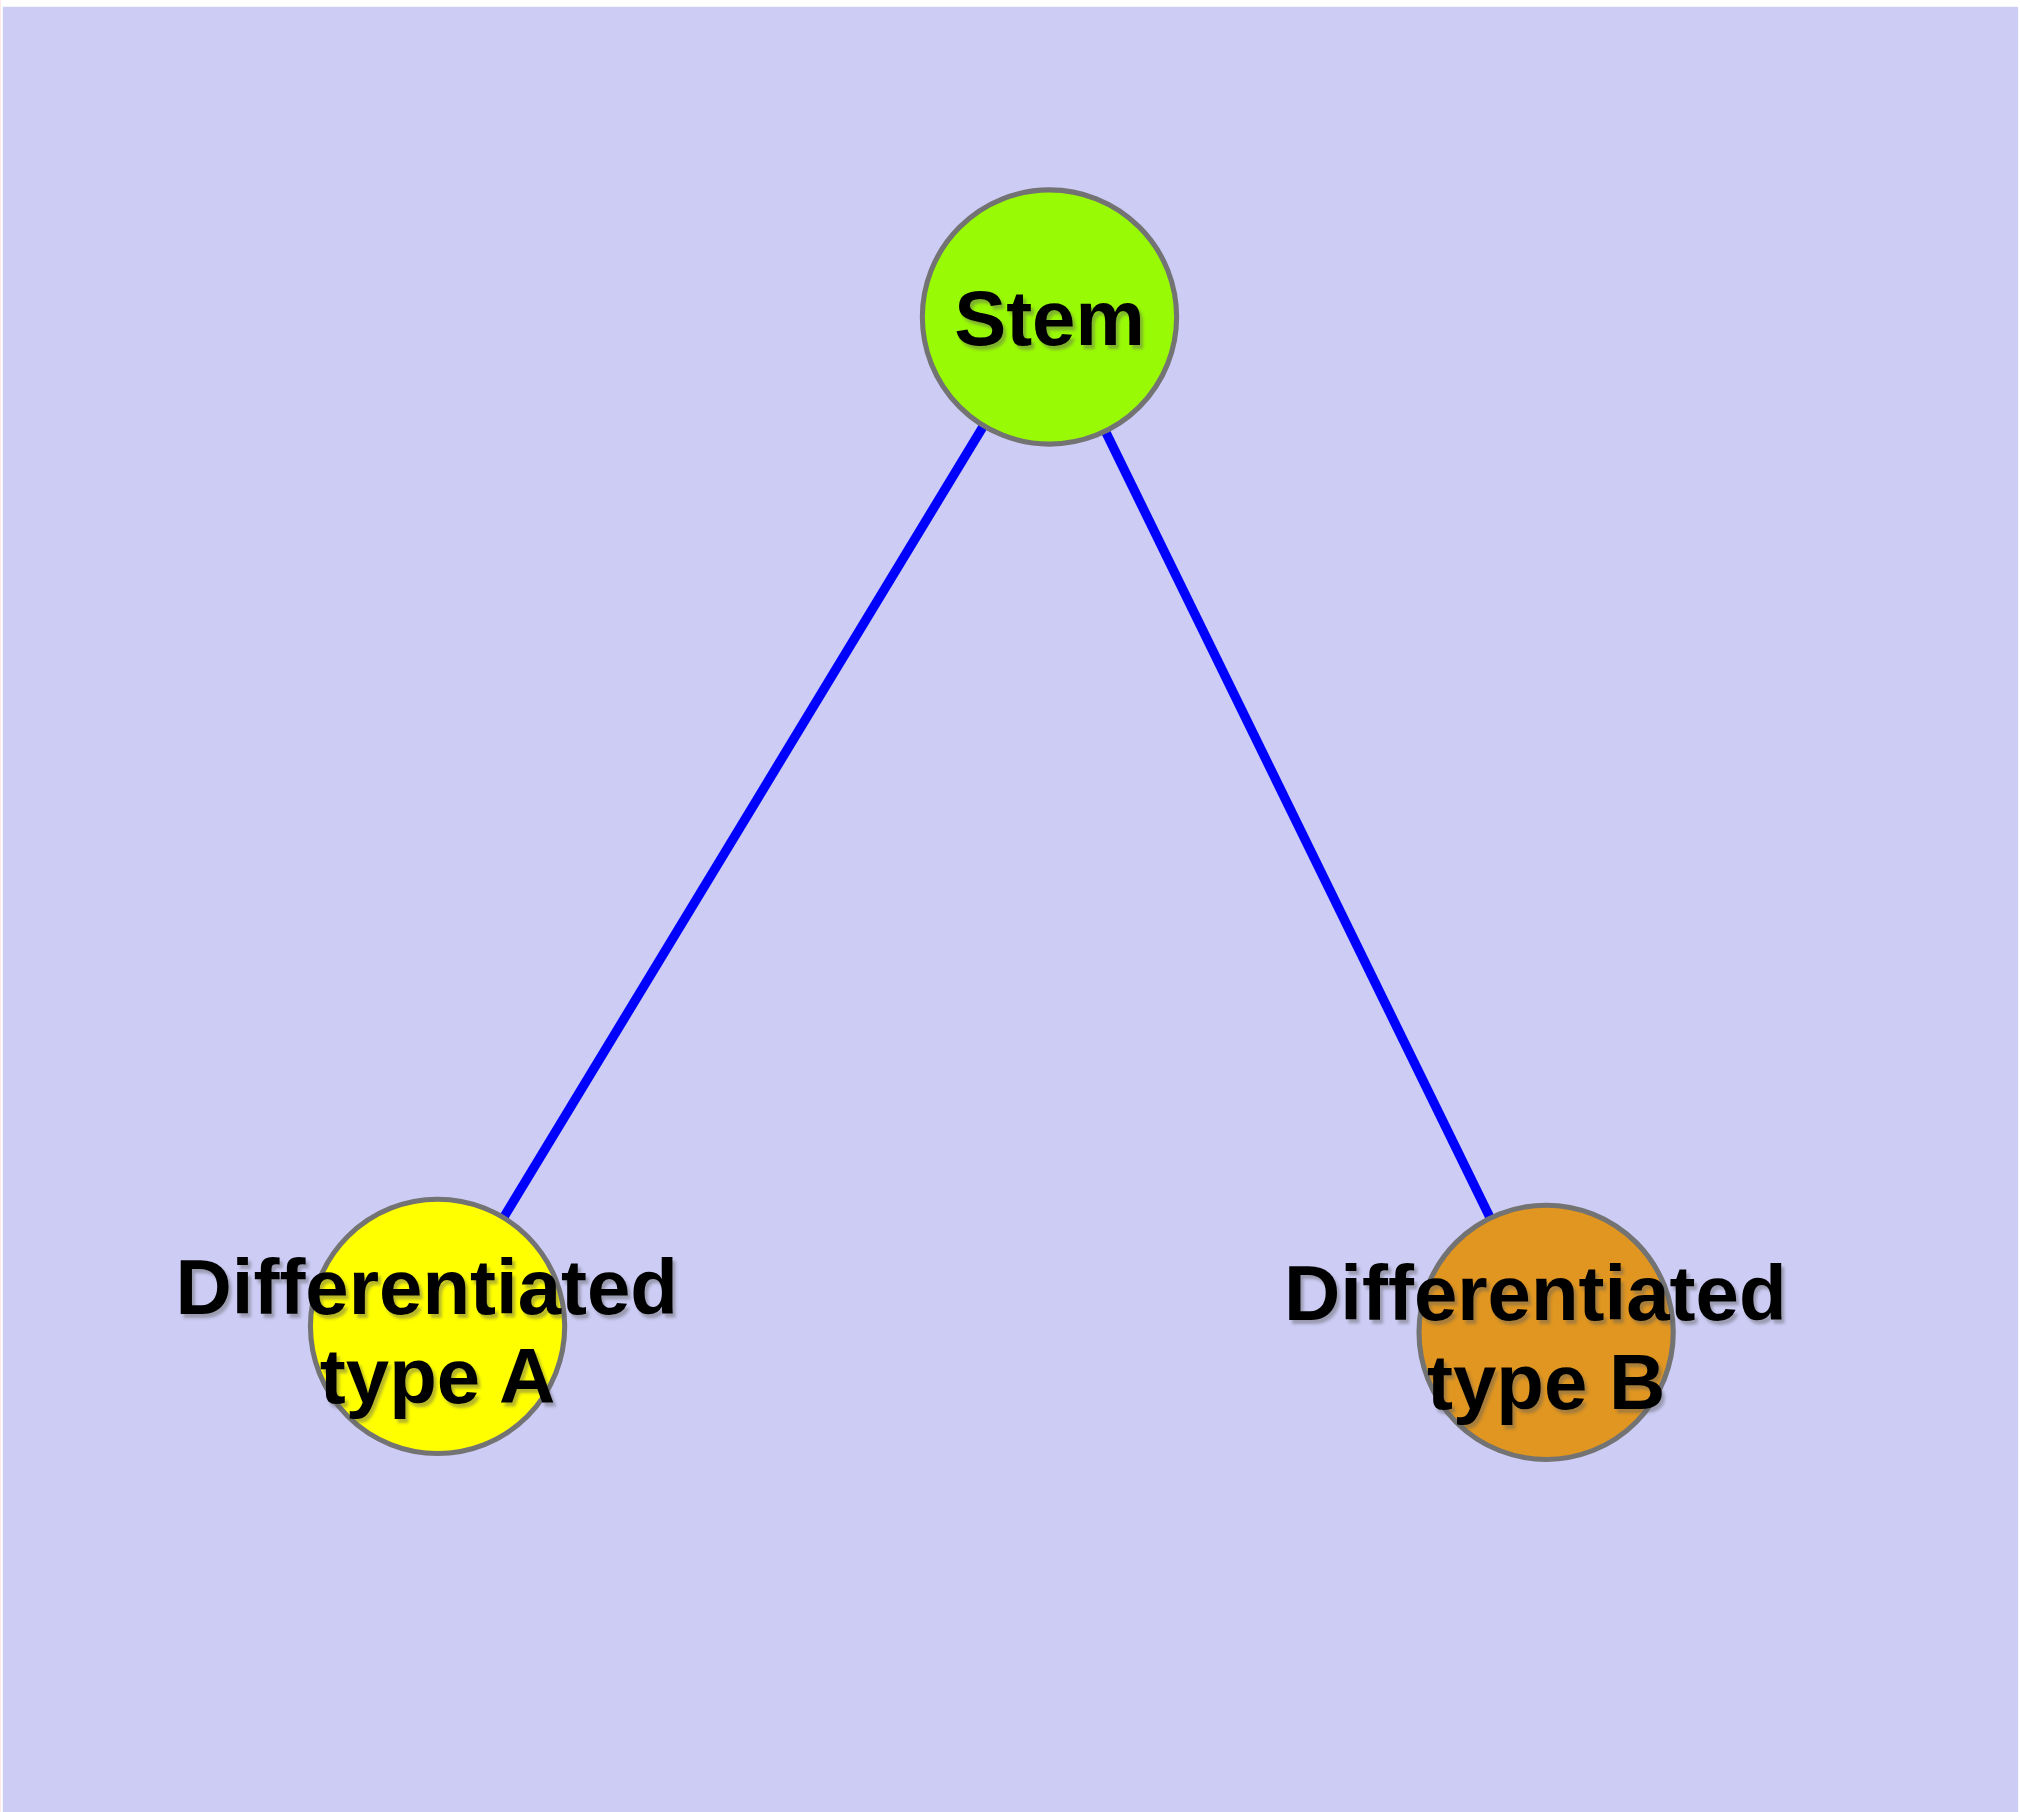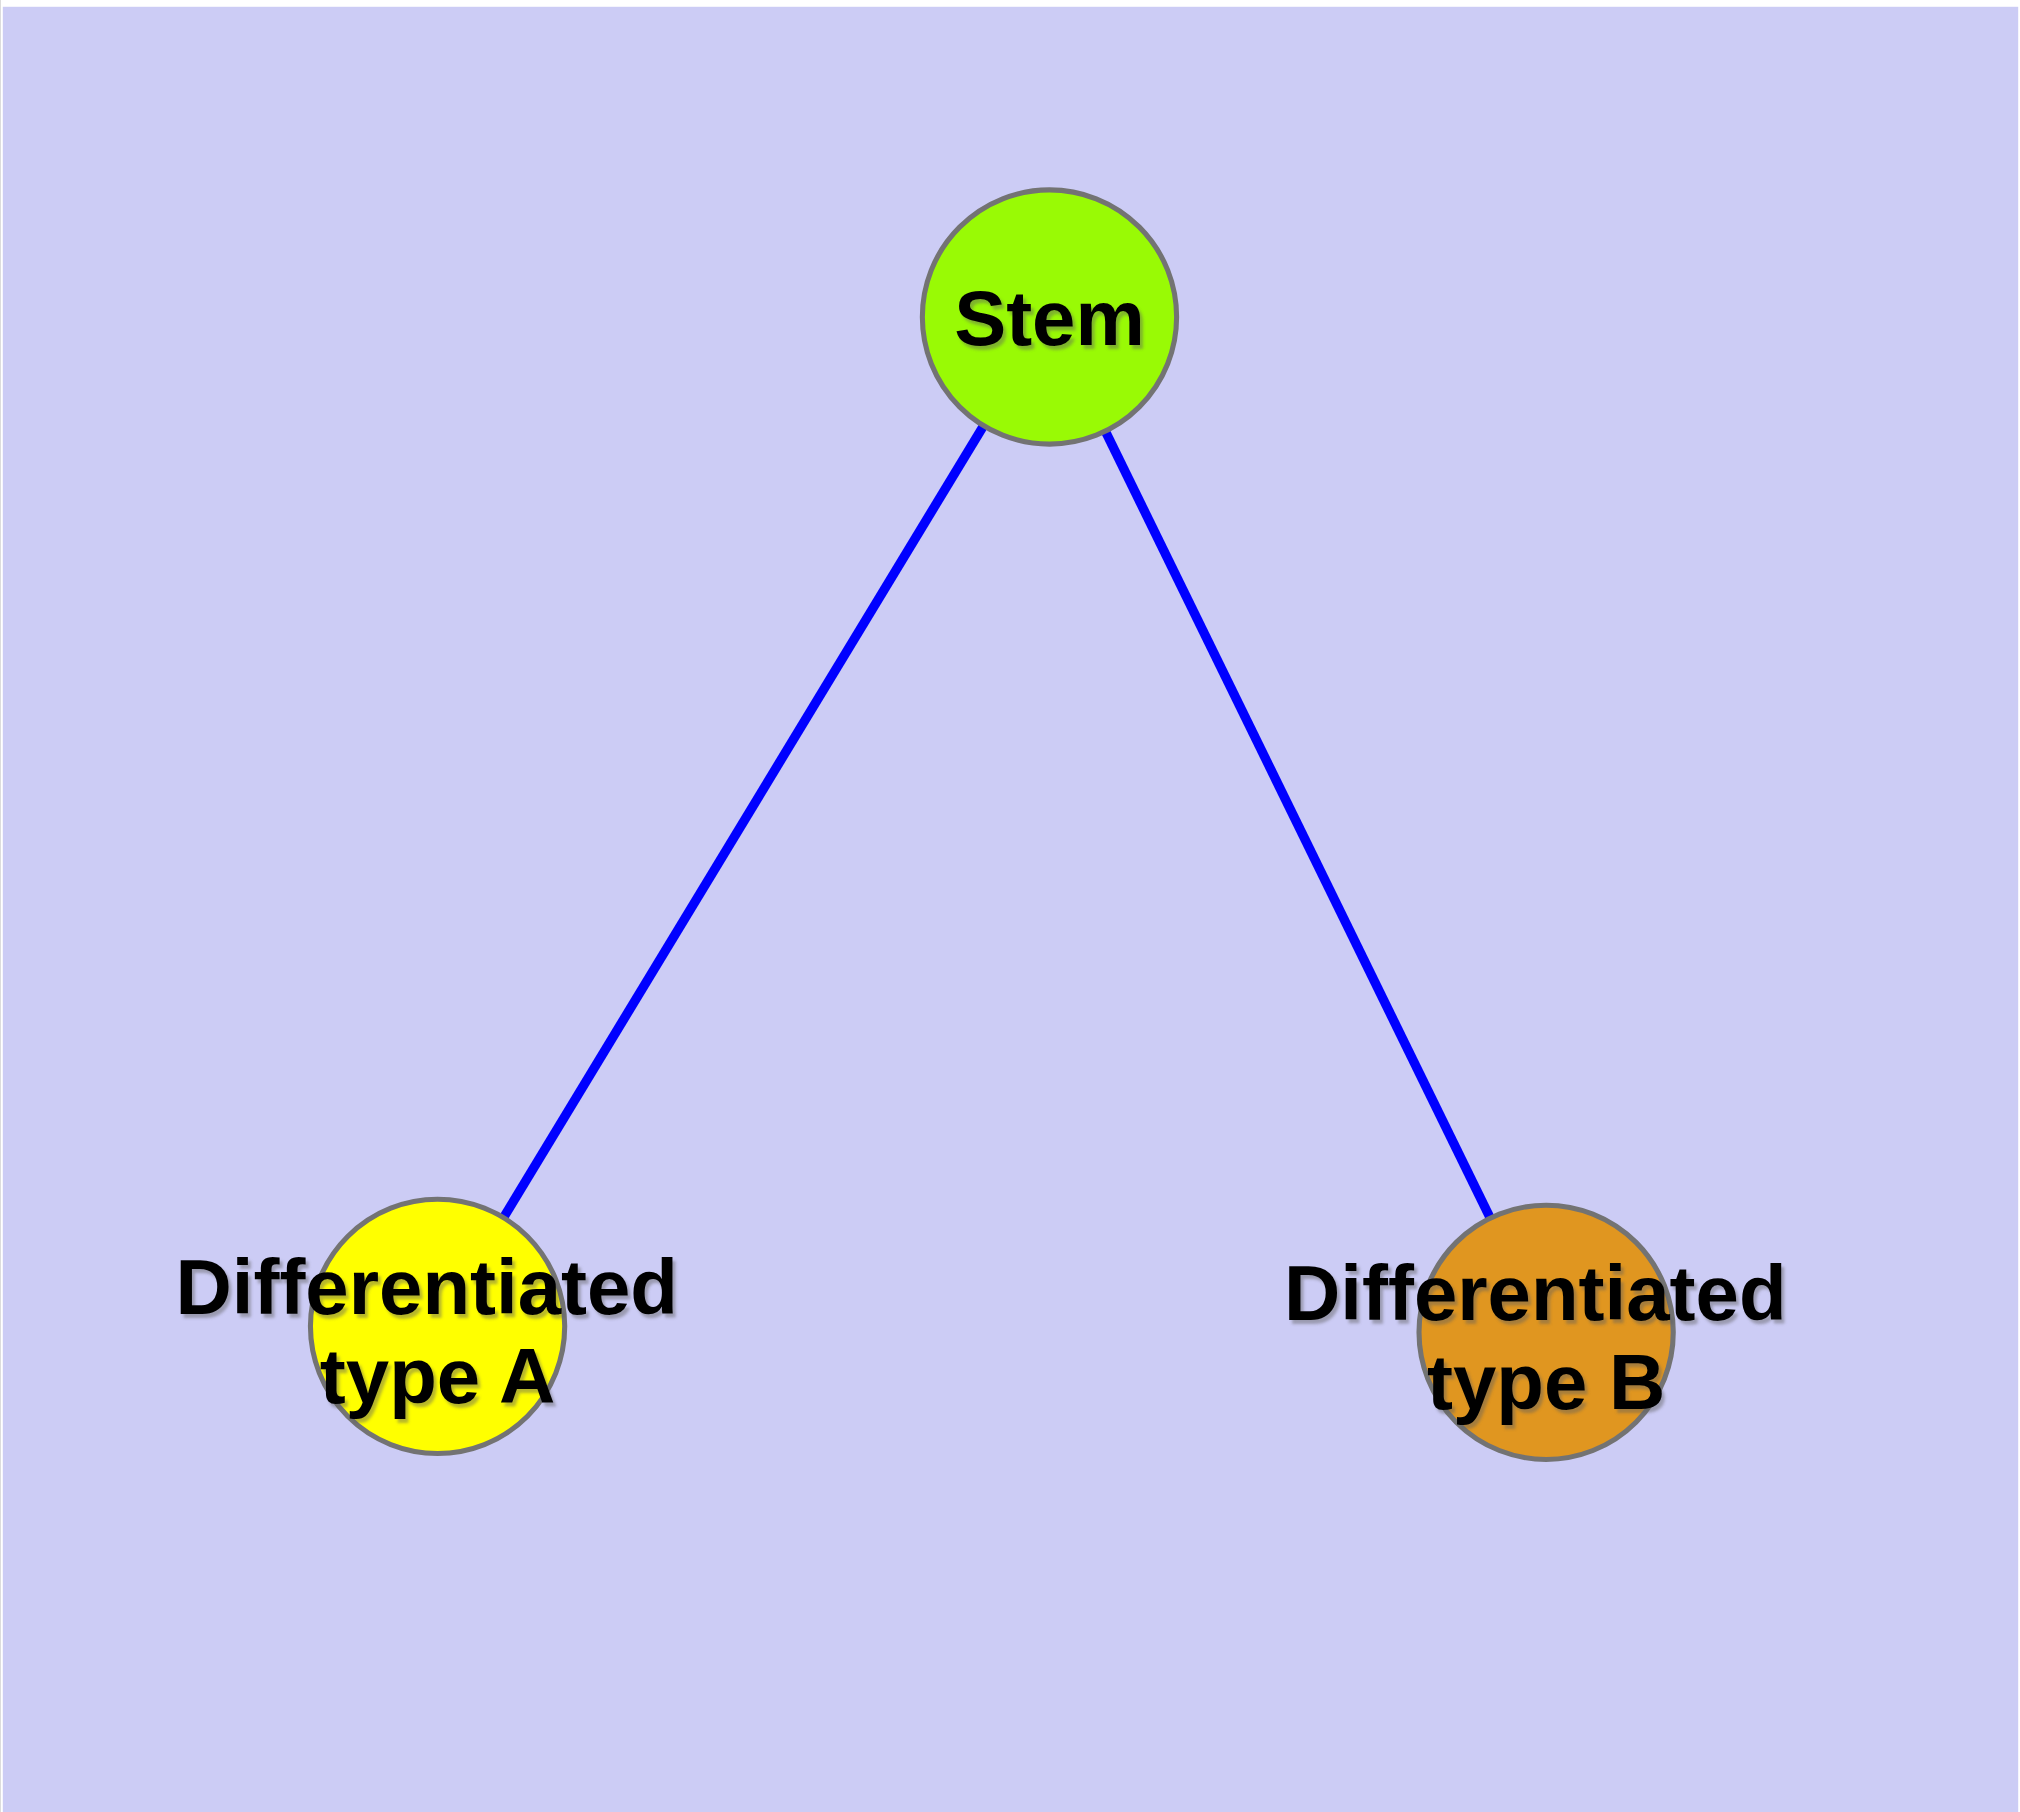--- a/index.html
+++ b/index.html
@@ -5,21 +5,21 @@
   html, body {
     margin: 0;
     padding: 0;
     background: #ffffff;
     font-family: "Liberation Sans", sans-serif;
   }
   .canvas {
     position: relative;
     width: 2021px;
     height: 1812px;
-    background: #737373;
+    background: #fca5a5;
     overflow: hidden;
   }
   .canvas svg {
     display: block;
     width: 100%;
     height: 100%;
   }
   .node-circle {
     stroke-width: 6px;
   }

